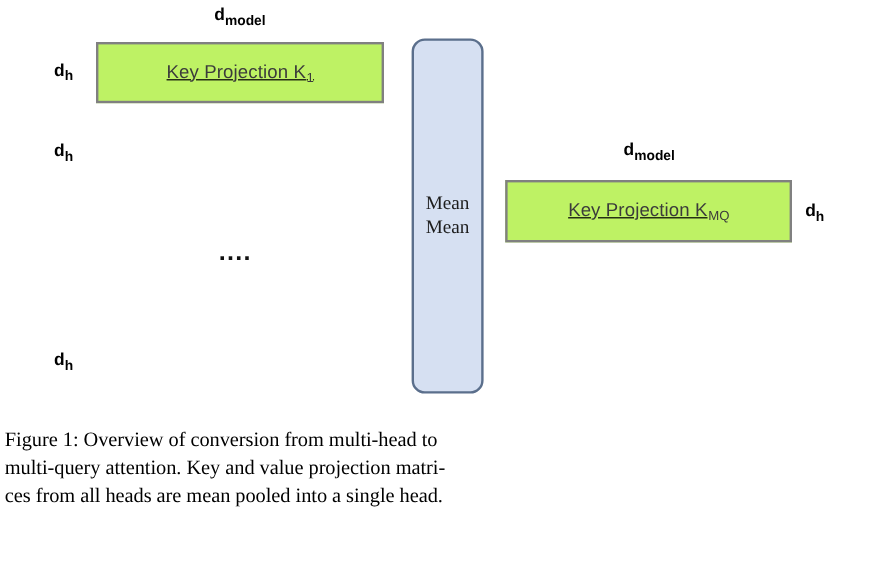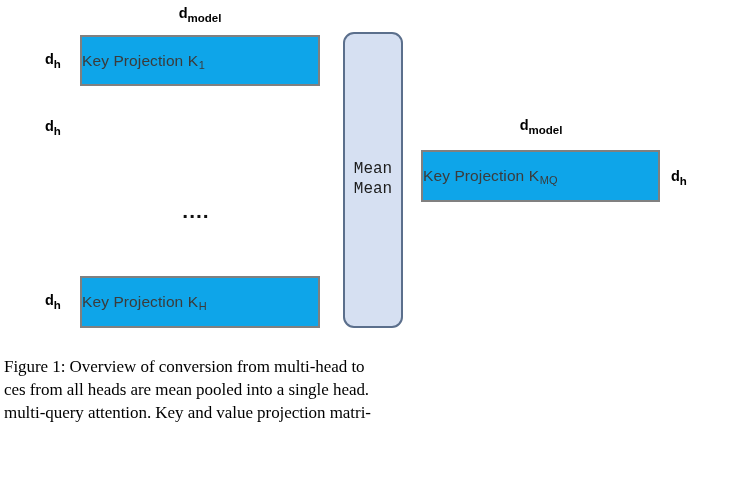--- a/index.html
+++ b/index.html
@@ -23,25 +23,26 @@
     left: 0;
     top: 0;
     width: 746px;
     height: 348px;
   }
 
   
   .proj-box {
     position: absolute;
     box-sizing: border-box;
-    background: #0ea5e9;
+    background: #bef264;
     border: 2px solid #808080;
     display: flex;
     align-items: center;
-    justify-content: flex-start;
+    justify-content: center;
+    text-decoration: underline;
   }
   .proj-label {
     font-family: "Liberation Sans", sans-serif;
     font-size: 15.5px;
     color: #3b3b3b;
     white-space: nowrap;
     letter-spacing: 0.1px;
   }
   .proj-label sub {
     font-size: 11px;
@@ -107,21 +108,21 @@
     height: 296px;
     box-sizing: border-box;
     background: #d6e0f2;
     border: 2px solid #5b6f8c;
     border-radius: 11px;
     display: flex;
     align-items: center;
     justify-content: center;
   }
   #mean-pool .mp-text {
-    font-family: Liberation Mono, monospace;
+    font-family: Liberation Serif, serif;
     font-size: 16px;
     color: #1d1d1d;
     text-align: center;
     line-height: 1.22;
   }
 
   
   #caption {
     position: absolute;
     left: 4px;
@@ -148,40 +149,37 @@
     <div class="dim-label" id="dh-k1"><span>d</span><sub>h</sub></div>
     <div class="proj-box" id="box-k1">
       <span class="proj-label"><span>Key Projection K</span><sub>1</sub></span>
     </div>
 
     <div class="dim-label" id="dh-k2"><span>d</span><sub>h</sub></div>
 
     <div id="ellipsis">....</div>
 
     <div class="dim-label" id="dh-kh"><span>d</span><sub>h</sub></div>
-    <div class="proj-box" id="box-kh">
-      <span class="proj-label"><span>Key Projection K</span><sub>H</sub></span>
-    </div>
 
     <div id="mean-pool">
       <div class="mp-text">
         <div>Mean</div>
         <div>Mean</div>
       </div>
     </div>
 
     <div class="dim-label" id="dmodel-right"><span>d</span><sub>model</sub></div>
 
     <div class="proj-box" id="box-kmq">
       <span class="proj-label"><span>Key Projection K</span><sub>MQ</sub></span>
     </div>
 
     <div class="dim-label" id="dh-kmq"><span>d</span><sub>h</sub></div>
 
   </div>
 
   <div id="caption">
     <span class="cap-line">Figure 1:  Overview of conversion from multi-head to</span>
+    <span class="cap-line">multi-query attention.  Key and value projection matri-</span>
     <span class="cap-line">ces from all heads are mean pooled into a single head.</span>
-    <span class="cap-line">multi-query attention.  Key and value projection matri-</span>
   </div>
 
 </div>
 
 </body></html>

